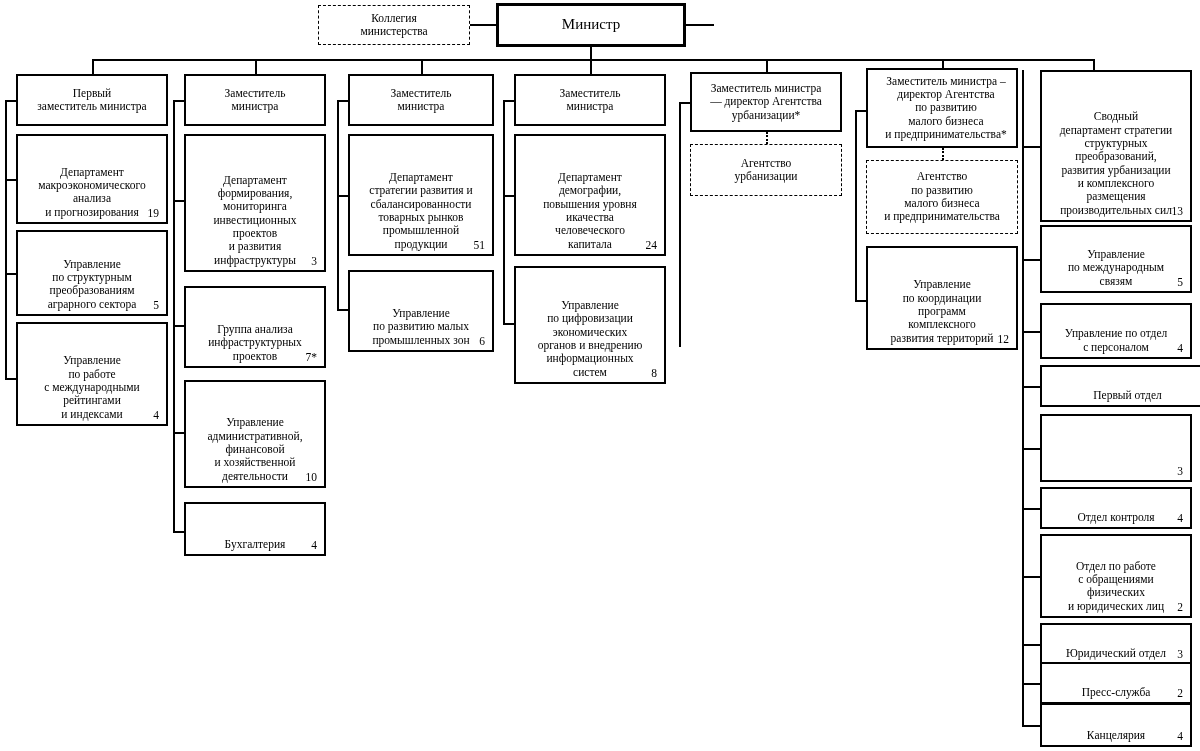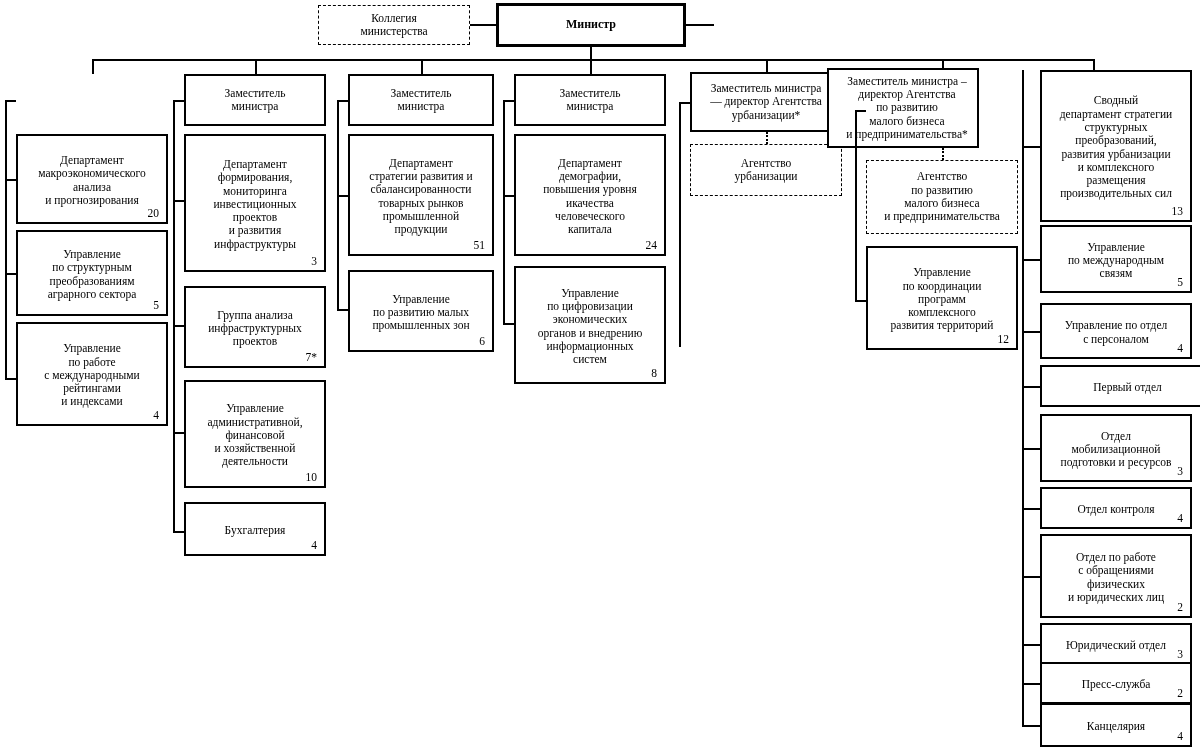--- a/index.html
+++ b/index.html
@@ -1,25 +1,25 @@
 <!DOCTYPE html>
 <html><head>
 <meta charset="utf-8">
 <style>
   html,body{margin:0;padding:0;background:#ffffff;}
   body{font-family:"Liberation Serif","DejaVu Serif",serif;color:#000;}
   #chart{position:relative;width:1200px;height:751px;overflow:hidden;background:#fff;}
 
   .box{position:absolute;box-sizing:border-box;border:2px solid #000;background:#fff;
-       display:flex;flex-direction:column;align-items:center;justify-content:center;
+       display:flex;flex-direction:column;align-items:center;justify-content:flex-end;
        text-align:center;line-height:1.16;font-size:11.5px;padding:6px 4px 3px 4px;}
   .box.dashed{border:1.5px dashed #000;}
   .box.thick{border:3px solid #000;}
   .box .ttl{white-space:pre-line;width:100%;}
-  .box.bold .ttl{font-weight:bold;font-size:12px;}
+  .box.bold .ttl{font-weight:normal;font-size:15px;}
   .box .cnt{position:absolute;right:7px;bottom:2px;font-size:11.5px;}
 
   .box.mid{justify-content:center;padding-bottom:6px;}
 
   
   .ln{position:absolute;background:#000;}
   .h{height:2px;}
   .v{width:2px;}
   .dot{position:absolute;border-left:2px dotted #000;width:0;}
 </style>
@@ -45,26 +45,30 @@
   <div class="ln h" style="left:92px;top:59px;width:1003px;"></div>
 
   <div class="ln v" style="left:92px;top:59px;height:15px;"></div>
   <div class="ln v" style="left:255px;top:59px;height:15px;"></div>
   <div class="ln v" style="left:421px;top:59px;height:15px;"></div>
   <div class="ln v" style="left:590px;top:59px;height:15px;"></div>
   <div class="ln v" style="left:766px;top:59px;height:13px;"></div>
   <div class="ln v" style="left:942px;top:59px;height:9px;"></div>
   <div class="ln v" style="left:1093px;top:59px;height:11px;"></div>
 
+  <div class="box mid" style="left:16px;top:74px;width:152px;height:52px;">
+    <div class="ttl">Первый
+заместитель министра</div>
+  </div>
   <div class="box" style="left:16px;top:134px;width:152px;height:90px;">
     <div class="ttl">Департамент
 макроэкономического
 анализа
 и прогнозирования</div>
-    <div class="cnt">20</div>
+    <div class="cnt">19</div>
   </div>
   <div class="box" style="left:16px;top:230px;width:152px;height:86px;">
     <div class="ttl">Управление
 по структурным
 преобразованиям
 аграрного сектора</div>
     <div class="cnt">5</div>
   </div>
   <div class="box" style="left:16px;top:322px;width:152px;height:104px;">
     <div class="ttl">Управление
@@ -176,21 +180,21 @@
 урбанизации*</div>
   </div>
   <div class="box dashed mid" style="left:690px;top:144px;width:152px;height:52px;">
     <div class="ttl">Агентство
 урбанизации</div>
   </div>
   <div class="dot" style="left:766px;top:132px;height:12px;"></div>
   <div class="ln v" style="left:679px;top:102px;height:245px;"></div>
   <div class="ln h" style="left:679px;top:102px;width:11px;"></div>
 
-  <div class="box mid" style="left:827px;top:68px;width:152px;height:80px;padding-left:12px;">
+  <div class="box mid" style="left:866px;top:68px;width:152px;height:80px;padding-left:12px;">
     <div class="ttl">Заместитель министра –
 директор Агентства
 по развитию
 малого бизнеса
 и предпринимательства*</div>
   </div>
   <div class="box dashed mid" style="left:866px;top:160px;width:152px;height:74px;">
     <div class="ttl">Агентство
 по развитию
 малого бизнеса
@@ -229,23 +233,20 @@
   <div class="box" style="left:1040px;top:303px;width:152px;height:56px;">
     <div class="ttl">Управление по отдел
 с персоналом</div>
     <div class="cnt">4</div>
   </div>
   <div class="box" style="left:1040px;top:365px;width:175px;height:42px;">
     <div class="ttl">Первый отдел</div>
     <div class="cnt">2</div>
   </div>
   <div class="box" style="left:1040px;top:414px;width:152px;height:68px;">
-    <div class="ttl">Отдел
-мобилизационной
-подготовки и ресурсов</div>
     <div class="cnt">3</div>
   </div>
   <div class="box" style="left:1040px;top:487px;width:152px;height:42px;">
     <div class="ttl">Отдел контроля</div>
     <div class="cnt">4</div>
   </div>
   <div class="box" style="left:1040px;top:534px;width:152px;height:84px;">
     <div class="ttl">Отдел по работе
 с обращениями
 физических

